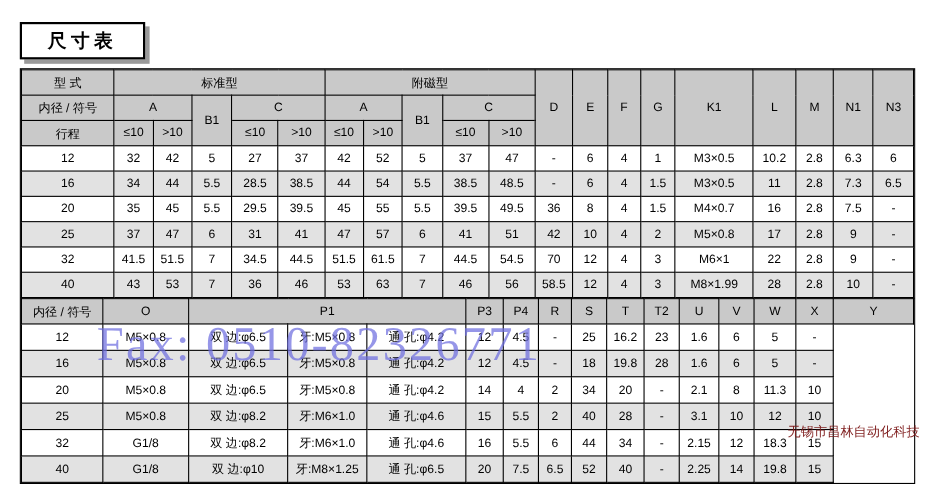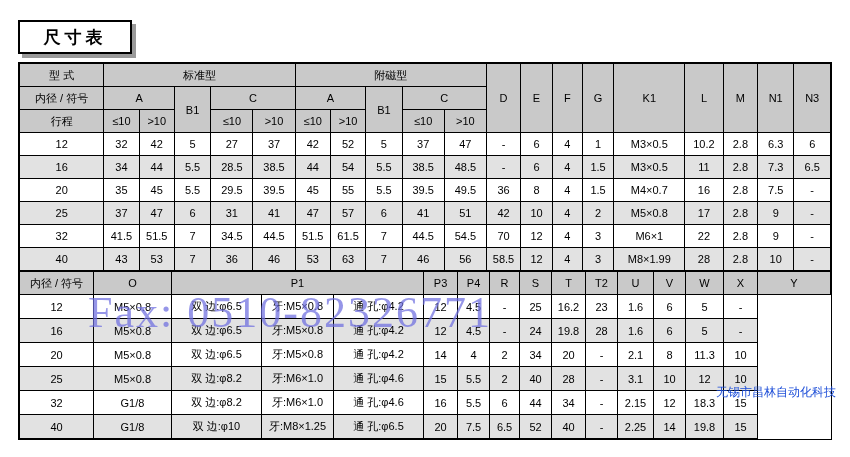--- a/index.html
+++ b/index.html
@@ -61,21 +61,21 @@
     font-family:"Liberation Serif", serif;
     font-size:44px;
     letter-spacing:2px;
     white-space:nowrap;
     pointer-events:none;
   }
   .wm1{left:88px;top:185px;}
   .wm2{left:88px;top:271px;margin-top:16px;}
   .wm-corner{
     position:absolute;right:14px;bottom:6px;
-    font-size:12px;color:#1d4ed8;font-family:"Liberation Sans",sans-serif;
+    font-size:12px;color:#7f1d1d;font-family:"Liberation Sans",sans-serif;
     pointer-events:none;
   }
 </style>
 </head>
 <body>
 
 <div class="page">
 
   <div class="title-tag">尺寸表</div>
 
@@ -336,21 +336,21 @@
 
       <tr class="row-alt tall">
         <td>16</td>
         <td>M5×0.8</td>
         <td>双 边:φ6.5</td>
         <td>牙:M5×0.8</td>
         <td>通 孔:φ4.2</td>
         <td>12</td>
         <td>4.5</td>
         <td>-</td>
-        <td>24</td>
+        <td>18</td>
         <td>19.8</td>
         <td>28</td>
         <td>1.6</td>
         <td>6</td>
         <td>5</td>
         <td>-</td>
       </tr>
 
       <tr class="row-norm tall">
         <td>20</td>

